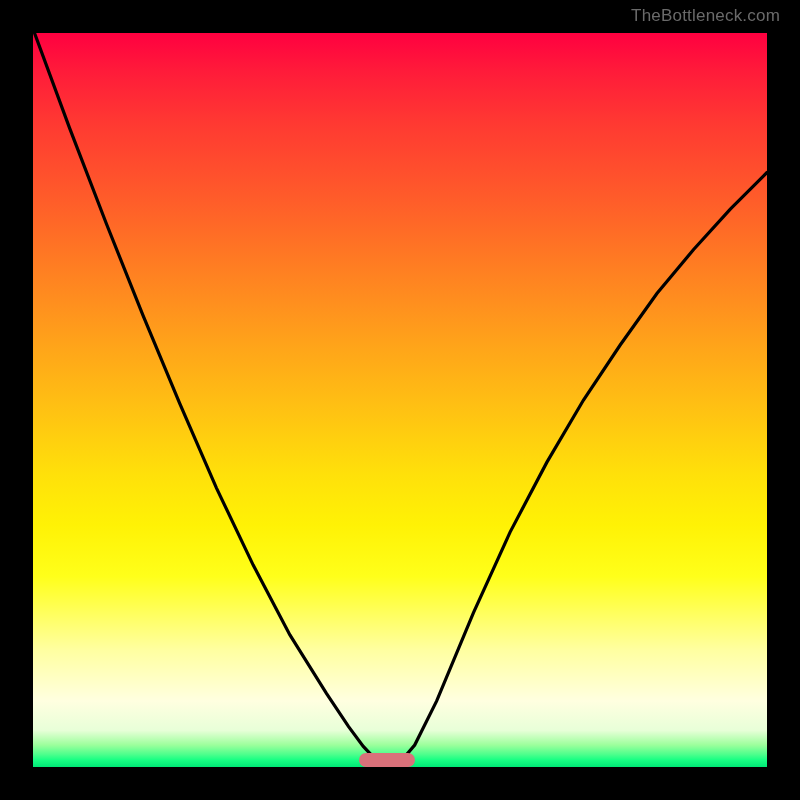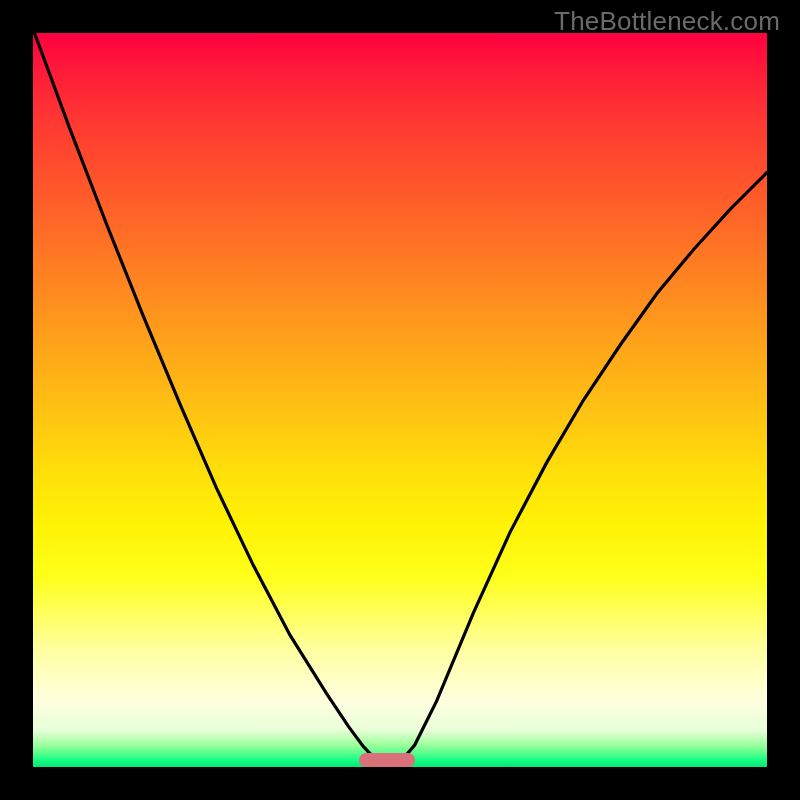--- a/index.html
+++ b/index.html
@@ -48,21 +48,21 @@
       #4cff8c 98.3%,
       #1aff84 99%,
       #00e876 100%
     );
   }
   .watermark {
     position: absolute;
     top: 6px;
     right: 20px;
     color: #6a6a6a;
-    font-size: 26px;
+    font-size: 17px;
     letter-spacing: 0.2px;
     font-weight: 500;
   }
   svg.curves {
     position: absolute;
     inset: 0;
   }
   .marker {
     position: absolute;
     background: #d9717a;

